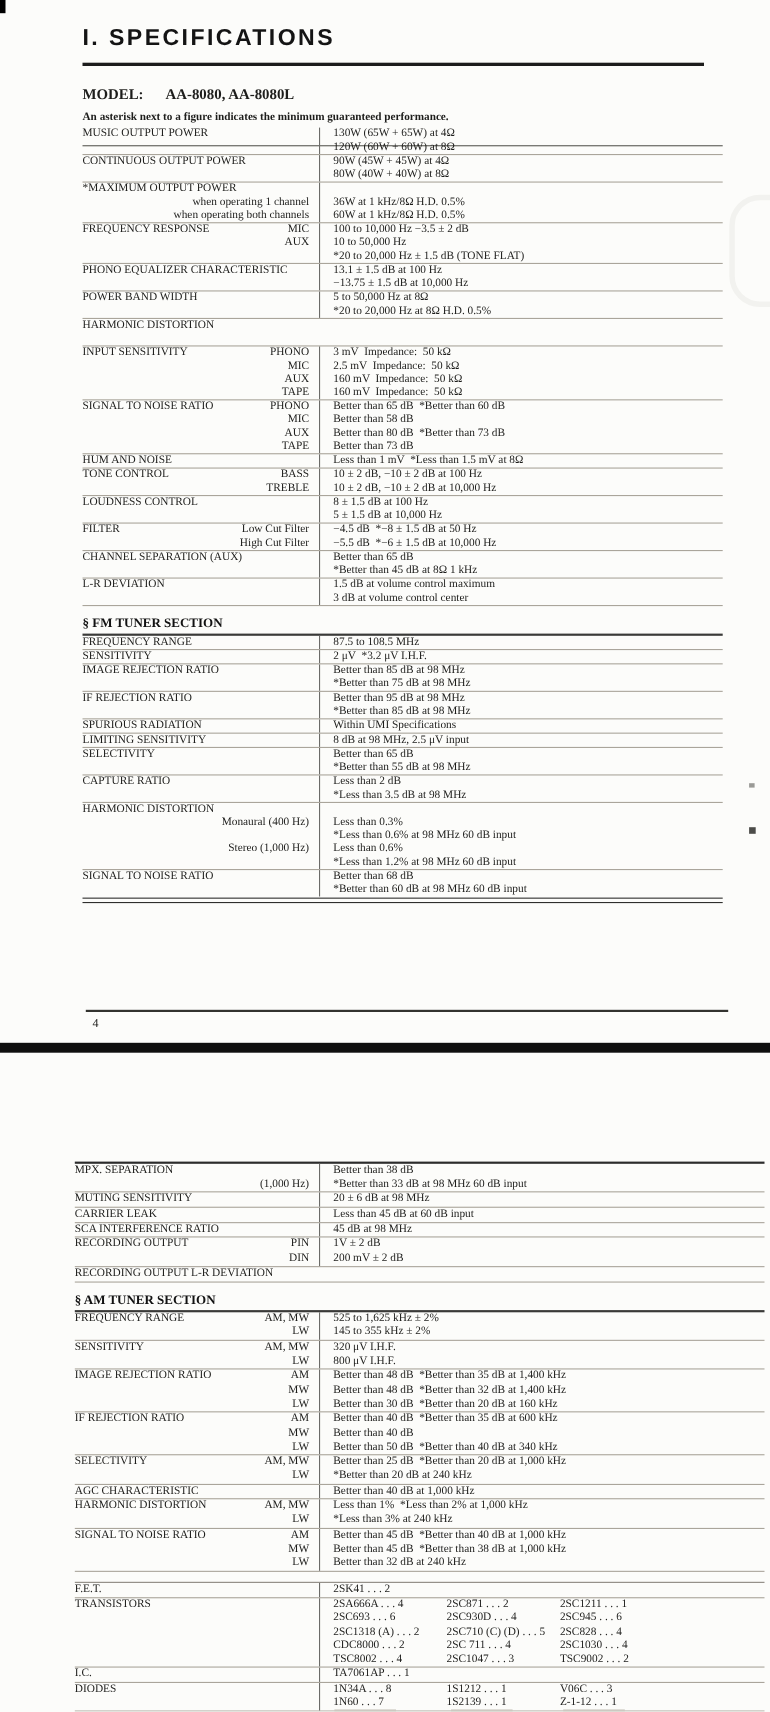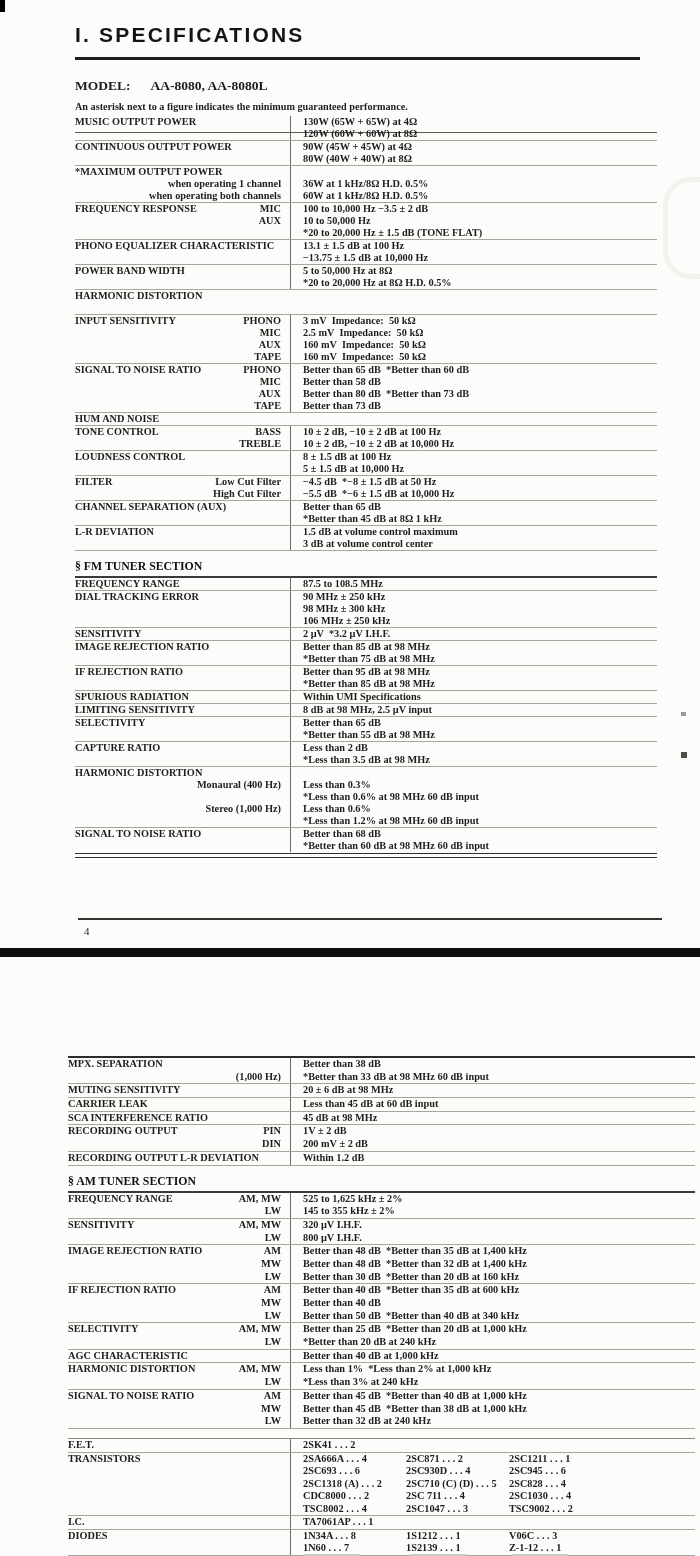--- a/index.html
+++ b/index.html
@@ -18,21 +18,21 @@
   #note { position:absolute; top:101px; left:75px; width:582px; font-size:10.2px; font-weight:bold;
     border-bottom:1px solid #5a5a55; padding-bottom:20px; }
   
   .spec-table { position:absolute; }
   #table1 { top:116px; left:75px; width:582px; }
   #table2 { top:1056px; left:68px; width:627px; border-top:2px solid #2c2c2c; }
   #table3 { top:1438px; left:68px; width:627px; border-top:1px solid #8a867e; }
   .sec-heading { font-size:11.8px; font-weight:bold; color:#121212;
     padding:8px 0 2px 0; border-bottom:2px solid #3a3a38; }
   #t1-mount .sec-heading:first-child { padding-top:2px; }
-  .row { display:flex; border-bottom:1px solid #aaa59b;font-weight:bold; }
+  .row { display:flex; border-bottom:1px solid #aaa59b; }
   #t1-mount > .row:last-child { border-bottom:0; }
   .lab { width:215px; flex:none; }
   #table2 .lab, #table3 .lab { width:222px; }
   .val { flex:1; border-left:1px solid #6b6b68; padding-left:12px; }
   .tline { height:12px; line-height:12px; font-size:10.3px; white-space:pre; }
   #table2 .tline { height:12.7px; line-height:12.7px; }
   #table3 .tline { height:12.5px; line-height:12.5px; }
   .lab .tline { display:flex; justify-content:space-between; padding-right:9px; }
   .colv { display:inline-block; width:103px; white-space:pre; }
   .end-rule { height:2.5px; border-top:1.5px solid #2f2f2d; border-bottom:1px solid #2f2f2d; margin-top:1px; }
@@ -162,20 +162,23 @@
           <div class="tline">Better than 65 dB  *Better than 60 dB</div>
           <div class="tline">Better than 58 dB</div>
           <div class="tline">Better than 80 dB  *Better than 73 dB</div>
           <div class="tline">Better than 73 dB</div>
         </div>
       </div>
       <div class="row">
         <div class="lab">
           <div class="tline"><span class="lab-main">HUM AND NOISE</span><span class="lab-sub"></span></div>
         </div>
+        <div class="val">
+          <div class="tline">Less than 1 mV  *Less than 1.5 mV at 8Ω</div>
+        </div>
       </div>
       <div class="row">
         <div class="lab">
           <div class="tline"><span class="lab-main">TONE CONTROL</span><span class="lab-sub">BASS</span></div>
           <div class="tline"><span class="lab-main"></span><span class="lab-sub">TREBLE</span></div>
         </div>
         <div class="val">
           <div class="tline">10 ± 2 dB, −10 ± 2 dB at 100 Hz</div>
           <div class="tline">10 ± 2 dB, −10 ± 2 dB at 10,000 Hz</div>
         </div>
@@ -220,32 +223,20 @@
           <div class="tline">3 dB at volume control center</div>
         </div>
       </div>
       <div class="sec-heading">§  FM TUNER SECTION</div>
       <div class="row">
         <div class="lab">
           <div class="tline"><span class="lab-main">FREQUENCY RANGE</span><span class="lab-sub"></span></div>
         </div>
         <div class="val">
           <div class="tline">87.5 to 108.5 MHz</div>
-        </div>
-      </div>
-      <div class="row">
-        <div class="lab">
-          <div class="tline"><span class="lab-main">DIAL TRACKING ERROR</span><span class="lab-sub"></span></div>
-          <div class="tline"><span class="lab-main"></span><span class="lab-sub"></span></div>
-          <div class="tline"><span class="lab-main"></span><span class="lab-sub"></span></div>
-        </div>
-        <div class="val">
-          <div class="tline">90 MHz ± 250 kHz</div>
-          <div class="tline">98 MHz ± 300 kHz</div>
-          <div class="tline">106 MHz ± 250 kHz</div>
         </div>
       </div>
       <div class="row">
         <div class="lab">
           <div class="tline"><span class="lab-main">SENSITIVITY</span><span class="lab-sub"></span></div>
         </div>
         <div class="val">
           <div class="tline">2 μV  *3.2 μV I.H.F.</div>
         </div>
       </div>
@@ -386,23 +377,20 @@
         </div>
         <div class="val">
           <div class="tline">1V ± 2 dB</div>
           <div class="tline">200 mV ± 2 dB</div>
         </div>
       </div>
       <div class="row">
         <div class="lab">
           <div class="tline"><span class="lab-main">RECORDING OUTPUT L-R DEVIATION</span><span class="lab-sub"></span></div>
         </div>
-        <div class="val">
-          <div class="tline">Within 1.2 dB</div>
-        </div>
       </div>
       <div class="sec-heading">§  AM TUNER SECTION</div>
       <div class="row">
         <div class="lab">
           <div class="tline"><span class="lab-main">FREQUENCY RANGE</span><span class="lab-sub">AM, MW</span></div>
           <div class="tline"><span class="lab-main"></span><span class="lab-sub">LW</span></div>
         </div>
         <div class="val">
           <div class="tline">525 to 1,625 kHz ± 2%</div>
           <div class="tline">145 to 355 kHz ± 2%</div>

